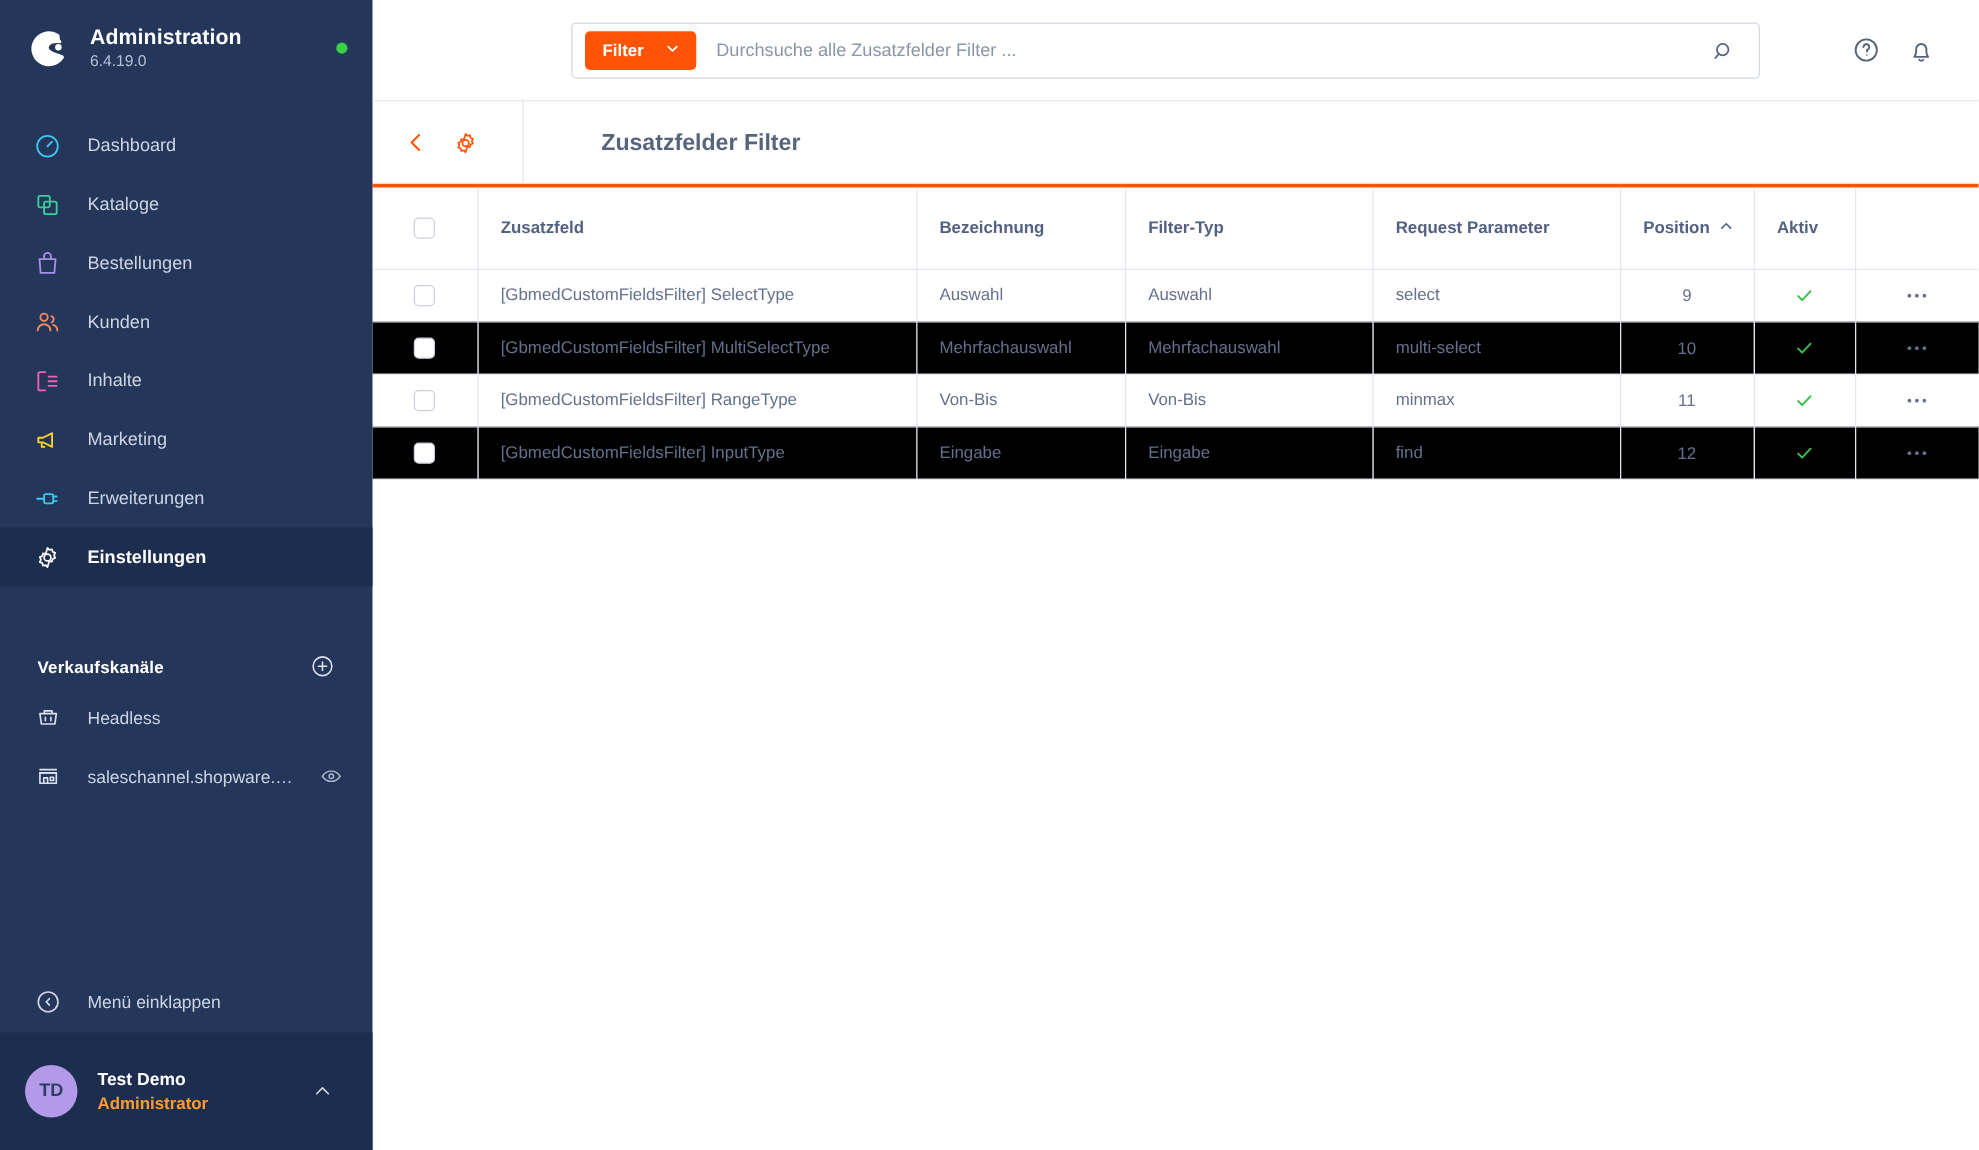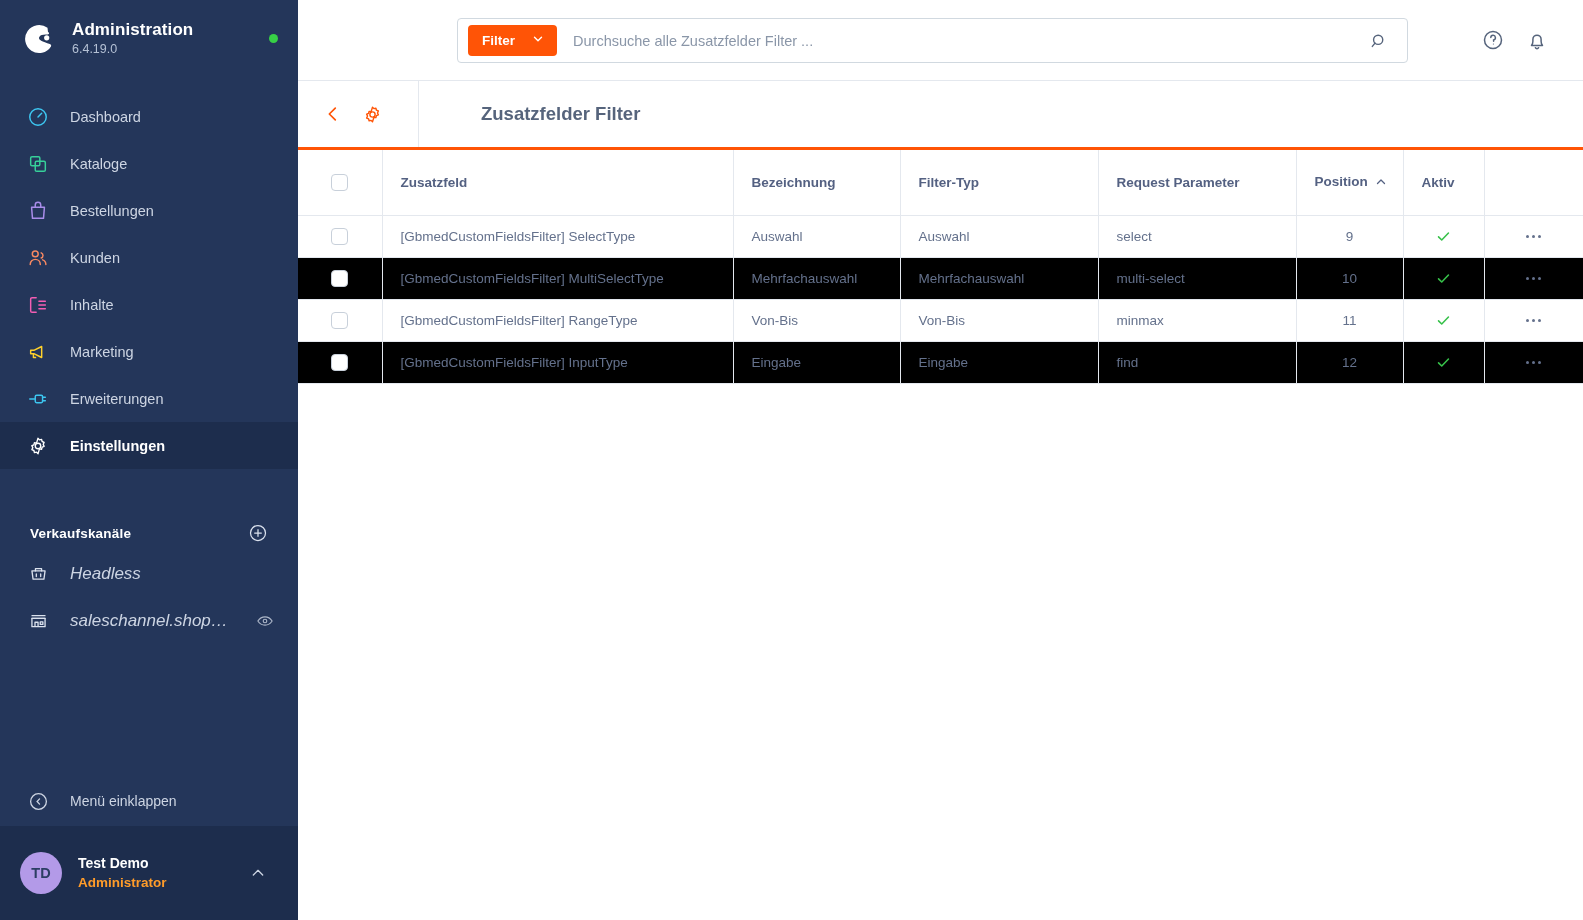--- a/index.html
+++ b/index.html
@@ -45,22 +45,22 @@
   }
   .channels-title { color: #ffffff; font-size: 13.5px; font-weight: bold; letter-spacing: .2px; }
   .channels-add { margin-left: auto; width: 20px; height: 20px; cursor: pointer; }
 
   .ch-item {
     height: 47px; display: flex; align-items: center;
     padding: 0 24px 0 26px; gap: 20px; cursor: pointer;
   }
   .ch-ico { width: 24px; height: 24px; flex: 0 0 24px; display: flex; align-items: center; justify-content: center; }
   .ch-label {
-    color: #cdd5e3; font-size: 17px; line-height: 18px;
-    white-space: nowrap; overflow: hidden; text-overflow: ellipsis; max-width: 180px; font-style: italic;
+    color: #cdd5e3; font-size: 14px; line-height: 18px;
+    white-space: nowrap; overflow: hidden; text-overflow: ellipsis; max-width: 180px;
   }
   .ch-eye { margin-left: auto; width: 18px; height: 18px; opacity: .75; cursor: pointer; }
 
   .collapse {
     position: absolute; left: 0; right: 0; bottom: 94px;
     height: 50px; display: flex; align-items: center;
     padding-left: 26px; gap: 20px; cursor: pointer;
   }
   .collapse-label { color: #cdd5e3; font-size: 14px; }
 

